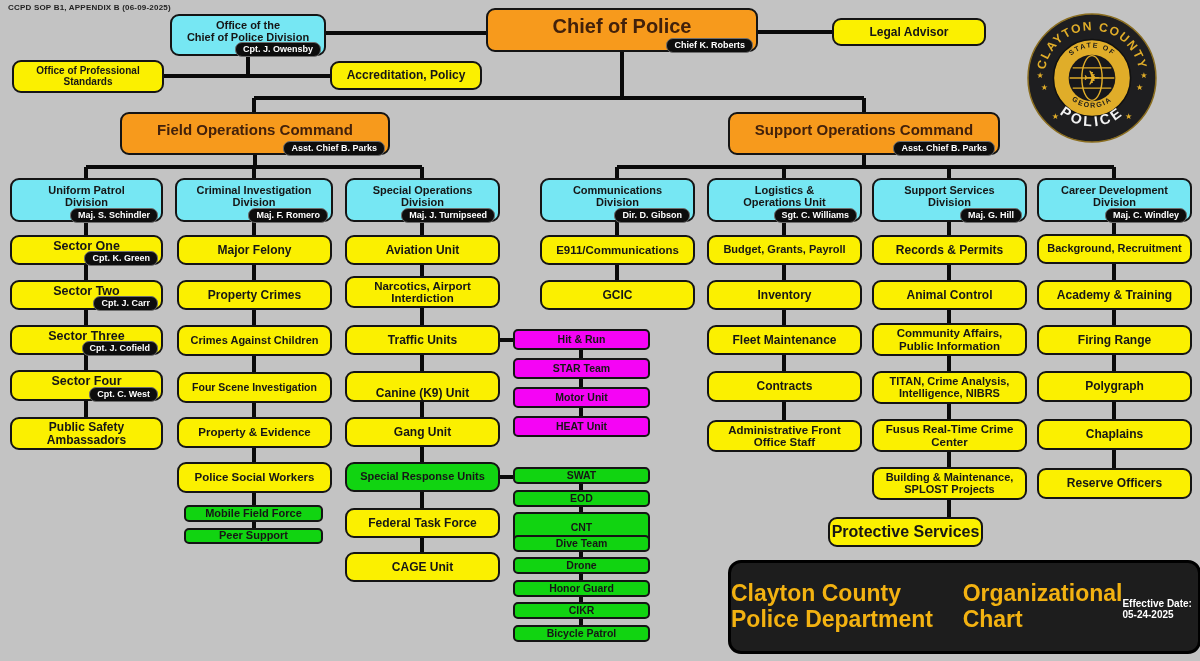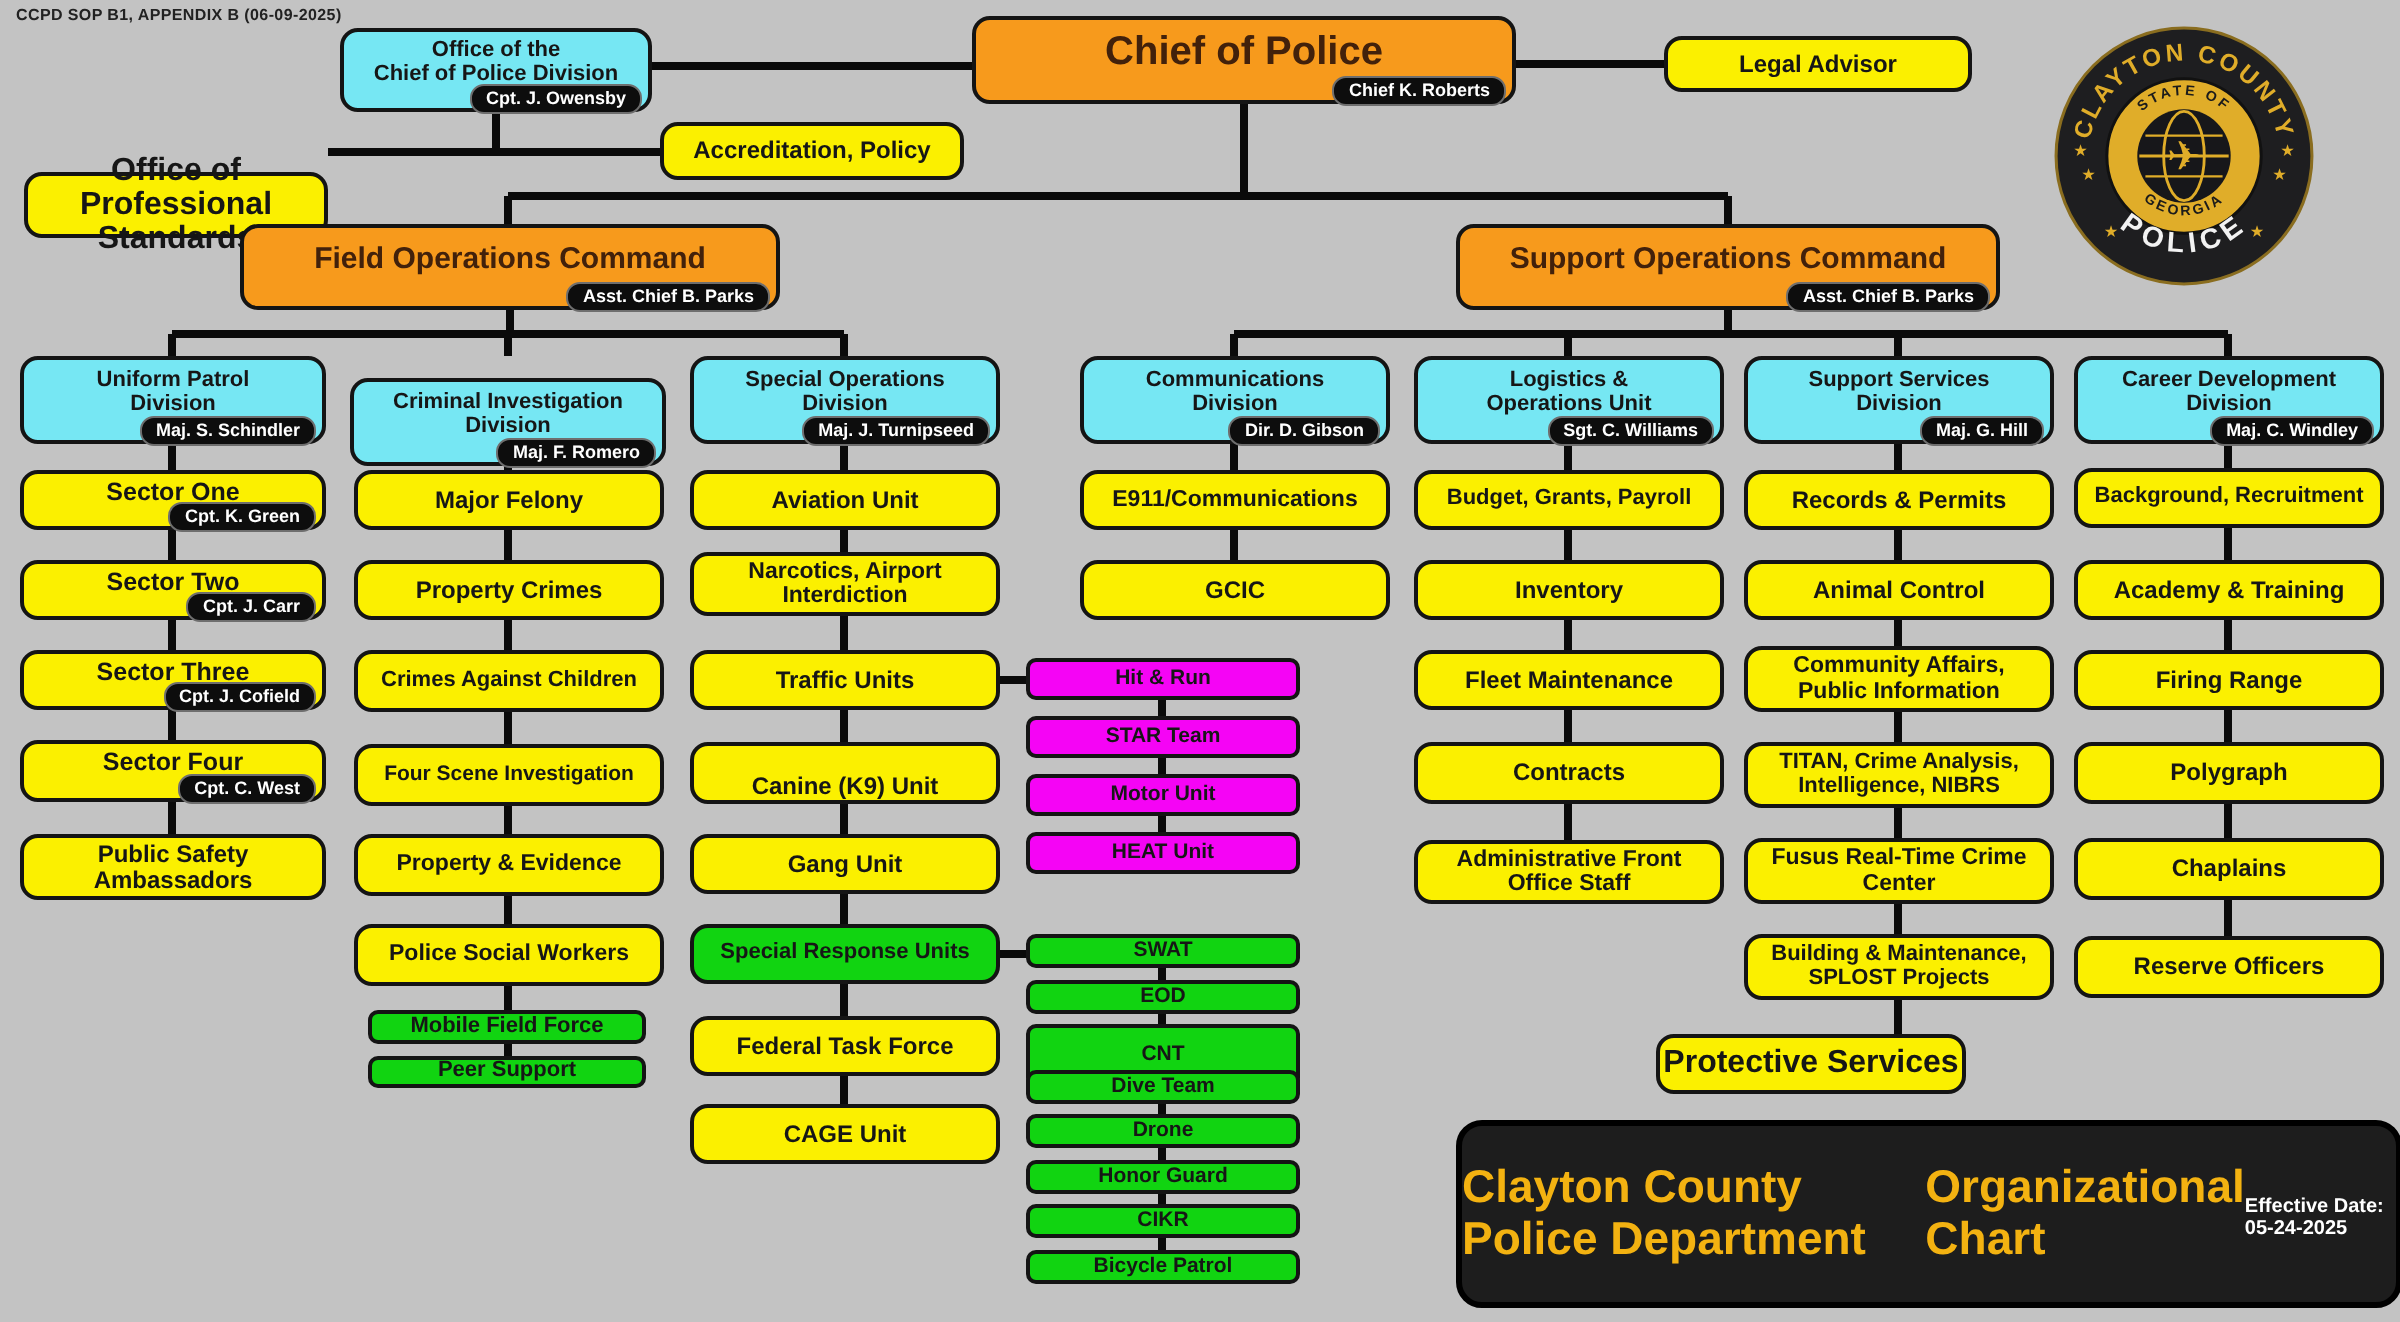--- a/index.html
+++ b/index.html
@@ -169,41 +169,41 @@
       <div class="ln">Chief of Police Division</div>
       <div class="badge">Cpt. J. Owensby</div>
     </div>
     <div class="node c-orange" style="left: 486px; top: 8px; width: 272px; height: 44px; font-size: 20px; border-radius: 9px; border-width: 2.5px; padding-bottom: 7px;">
       <div class="ln">Chief of Police</div>
       <div class="badge">Chief K. Roberts</div>
     </div>
     <div class="node c-yellow" style="left: 832px; top: 18px; width: 154px; height: 28px; font-size: 12px; border-radius: 9px; border-width: 2.5px;">
       <div class="ln">Legal Advisor</div>
     </div>
-    <div class="node c-yellow" style="left: 12px; top: 60px; width: 152px; height: 33px; font-size: 16px; border-radius: 9px; border-width: 2.5px; margin-top: 26px;">
+    <div class="node c-yellow" style="left: 12px; top: 60px; width: 152px; height: 33px; font-size: 10px; border-radius: 9px; border-width: 2.5px;">
       <div class="ln">Office of Professional</div>
       <div class="ln">Standards</div>
     </div>
     <div class="node c-yellow" style="left: 330px; top: 61px; width: 152px; height: 29px; font-size: 12px; border-radius: 9px; border-width: 2.5px;">
       <div class="ln">Accreditation, Policy</div>
     </div>
     <div class="node c-orange" style="left: 120px; top: 112px; width: 270px; height: 43px; font-size: 15px; border-radius: 9px; border-width: 2.5px; padding-bottom: 7px;">
       <div class="ln">Field Operations Command</div>
       <div class="badge">Asst. Chief B. Parks</div>
     </div>
     <div class="node c-orange" style="left: 728px; top: 112px; width: 272px; height: 43px; font-size: 15px; border-radius: 9px; border-width: 2.5px; padding-bottom: 7px;">
       <div class="ln">Support Operations Command</div>
       <div class="badge">Asst. Chief B. Parks</div>
     </div>
     <div class="node c-cyan" style="left: 10px; top: 178px; width: 153px; height: 44px; font-size: 11px; border-radius: 9px; border-width: 2.5px; padding-bottom: 7px;">
       <div class="ln">Uniform Patrol</div>
       <div class="ln">Division</div>
       <div class="badge">Maj. S. Schindler</div>
     </div>
-    <div class="node c-cyan" style="left: 175px; top: 178px; width: 158px; height: 44px; font-size: 11px; border-radius: 9px; border-width: 2.5px; padding-bottom: 7px; margin-top: 11px;">
+    <div class="node c-cyan" style="left: 175px; top: 178px; width: 158px; height: 44px; font-size: 11px; border-radius: 9px; border-width: 2.5px; padding-bottom: 7px;">
       <div class="ln">Criminal Investigation</div>
       <div class="ln">Division</div>
       <div class="badge">Maj. F. Romero</div>
     </div>
     <div class="node c-cyan" style="left: 345px; top: 178px; width: 155px; height: 44px; font-size: 11px; border-radius: 9px; border-width: 2.5px; padding-bottom: 7px;">
       <div class="ln">Special Operations</div>
       <div class="ln">Division</div>
       <div class="badge">Maj. J. Turnipseed</div>
     </div>
     <div class="node c-cyan" style="left: 540px; top: 178px; width: 155px; height: 44px; font-size: 11px; border-radius: 9px; border-width: 2.5px; padding-bottom: 7px;">

